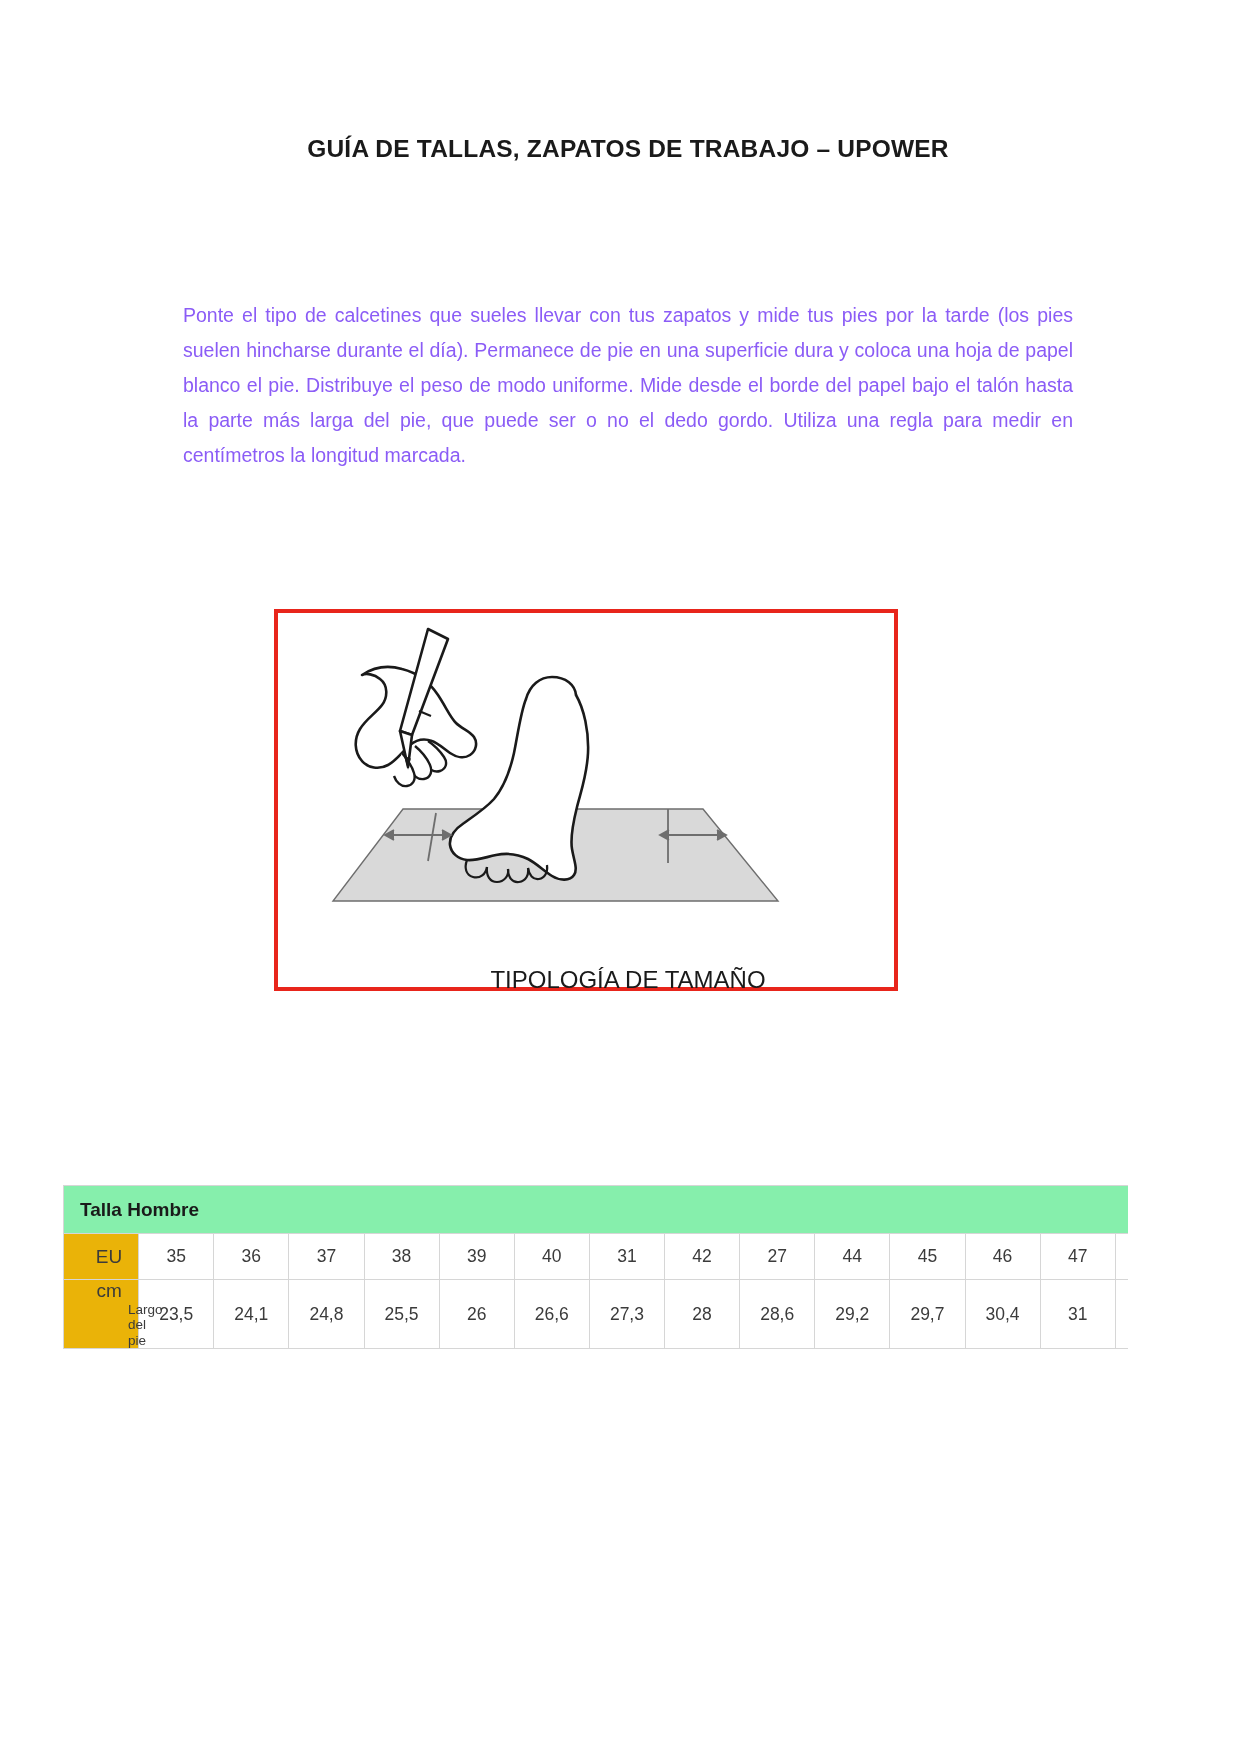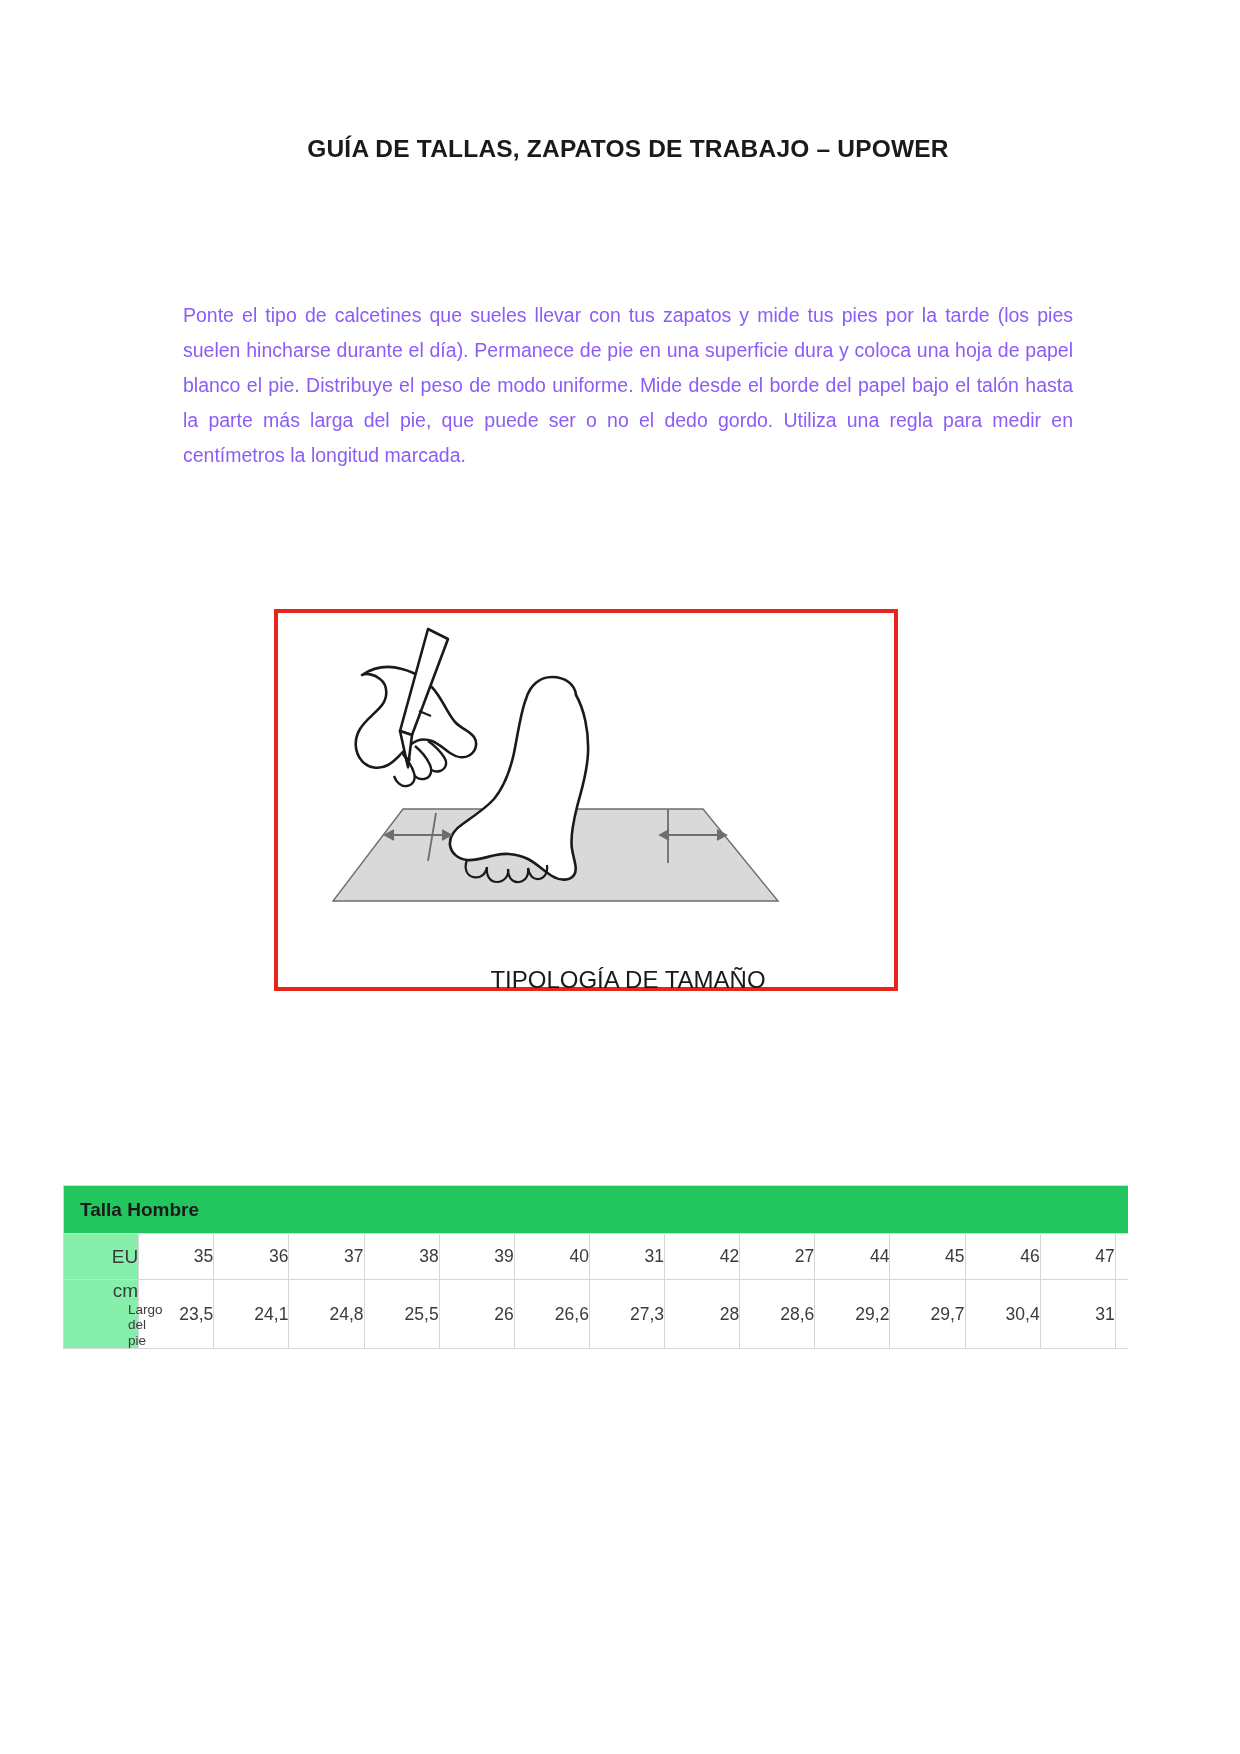--- a/index.html
+++ b/index.html
@@ -83,36 +83,36 @@
   table.size-table {
     border-collapse: collapse;
     width: 1128px;
     table-layout: fixed;
   }
   table.size-table td, table.size-table th {
     border: 1px solid #d6d6d6;
     font-size: 17.5px;
     font-weight: normal;
     color: #3b3b3b;
-    text-align: right;
+    text-align: center;
     height: 45px;
     padding: 0;
     vertical-align: middle;
   }
   table.size-table tr.header-row th {
-    background: #22c55e;
+    background: #86efac;
     text-align: left;
     padding-left: 16px;
     font-weight: bold;
     font-size: 18.5px;
     color: #1a1a1a;
     height: 47px;
   }
   td.row-label, th.row-label {
-    background: #86efac;
+    background: #eab308;
     text-align: center;
     padding-left: 16px !important;
     width: 148px;
     font-size: 19px !important;
     color: #3b3b3b;
   }
   td.cm-label {
     line-height: 1.15;
   }
   td.cm-label .cm-main {

